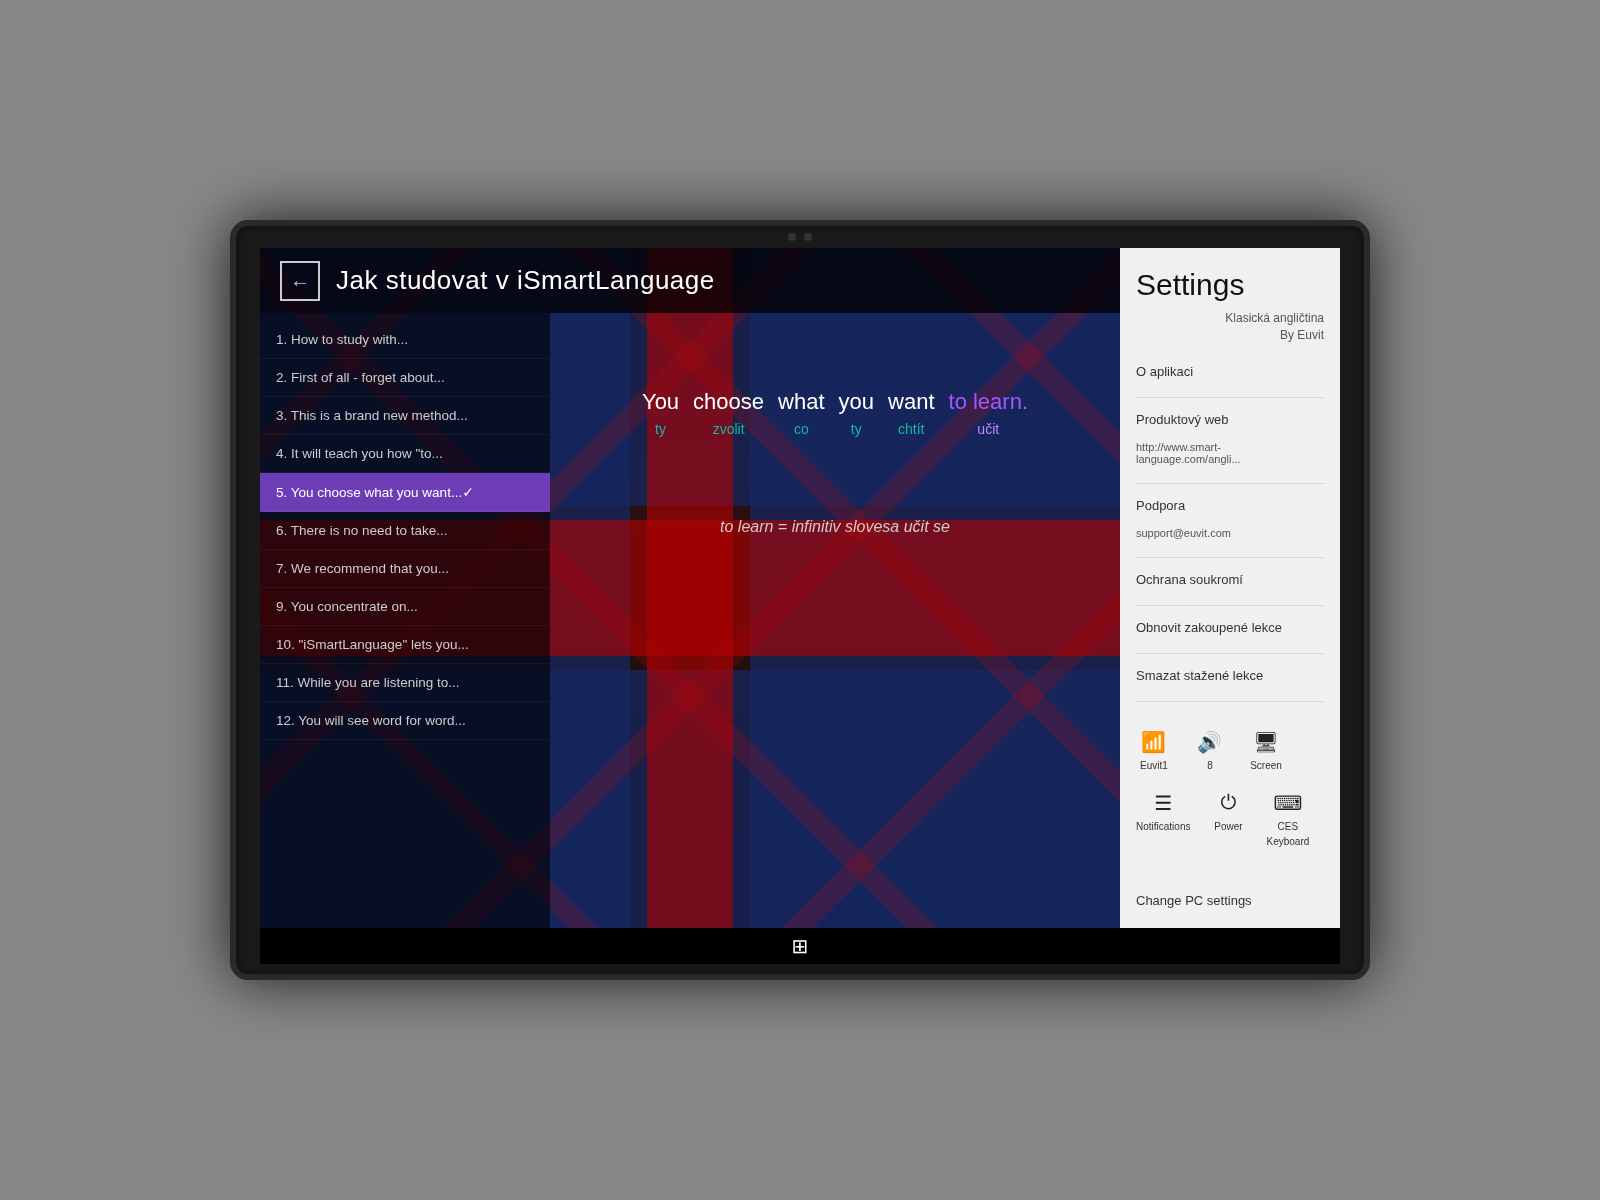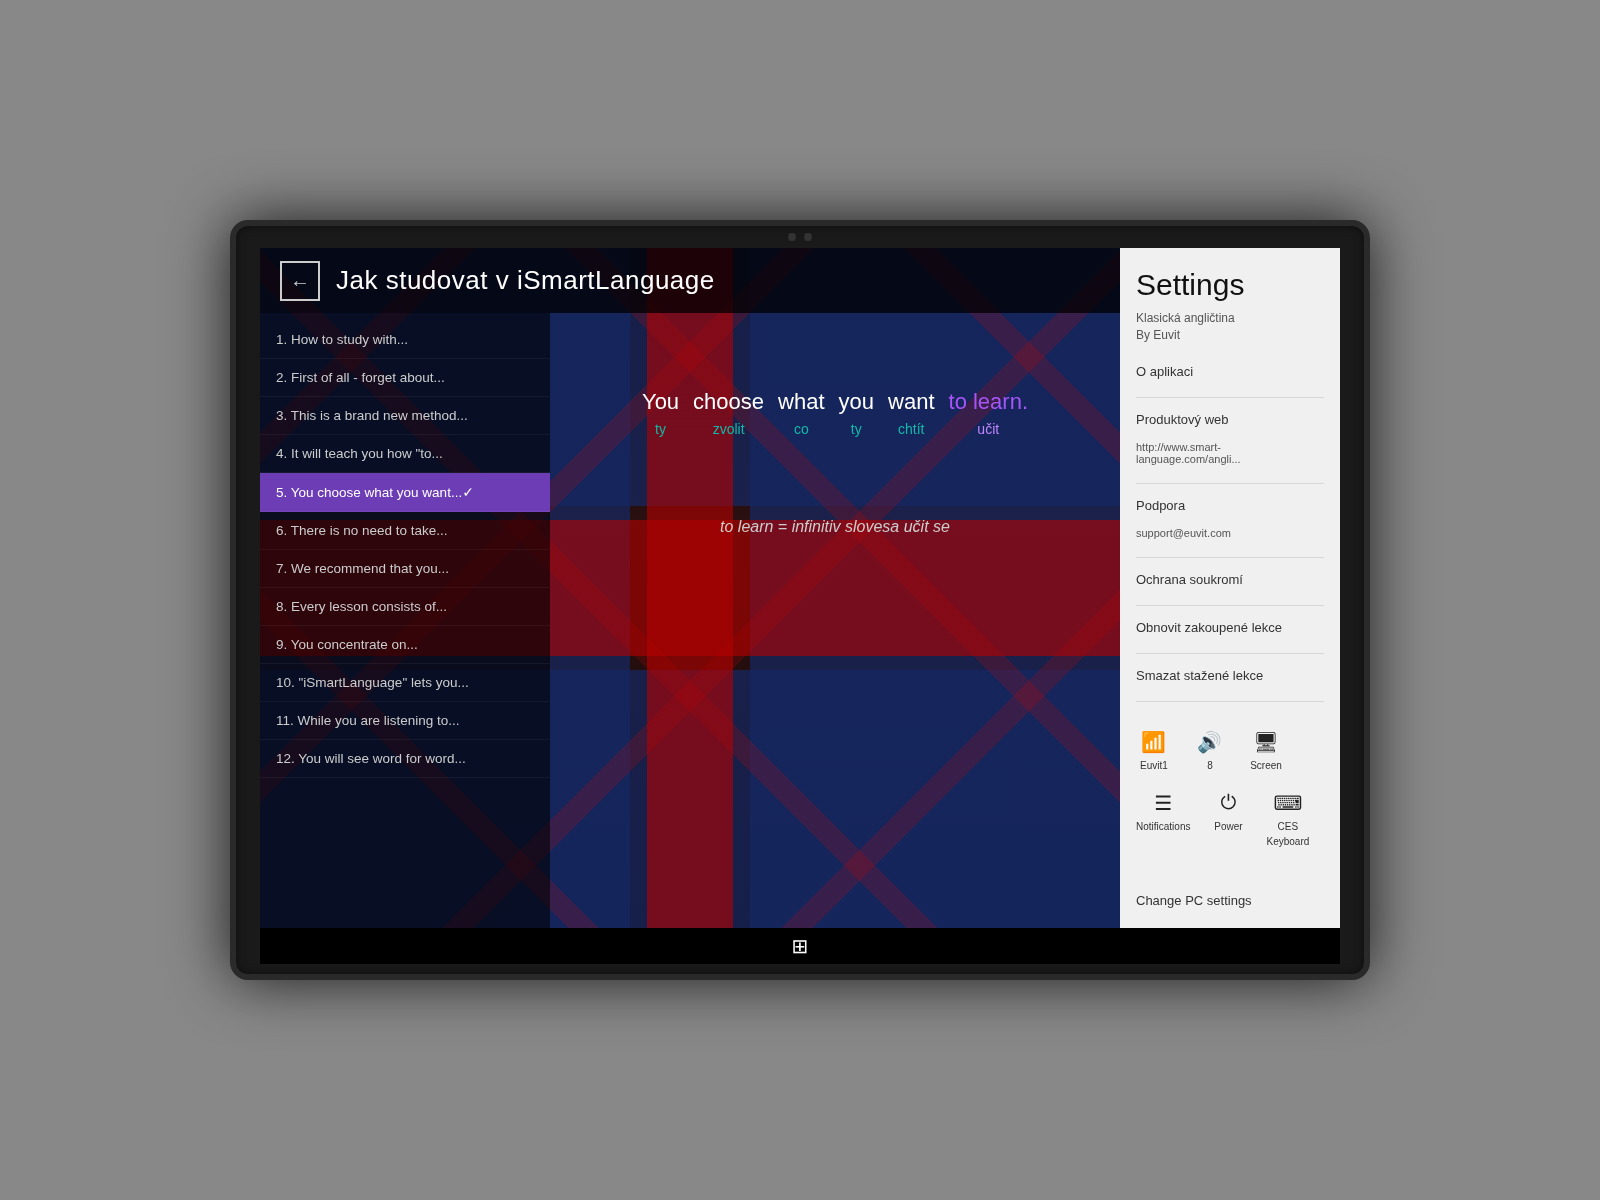--- a/index.html
+++ b/index.html
@@ -283,20 +283,21 @@
       font-weight: 300;
       color: #111;
       margin-bottom: 8px;
     }
 
     .settings-subtitle {
       font-size: 12px;
       color: #555;
       line-height: 1.4;
       margin-bottom: 20px;
+      text-align: right;
     }
 
     .settings-link {
       font-size: 13px;
       color: #333;
       margin-bottom: 14px;
       cursor: pointer;
     }
 
     .settings-link.url {
@@ -378,21 +379,20 @@
             <div class="lesson-item">1. How to study with...</div>
             <div class="lesson-item">2. First of all - forget about...</div>
             <div class="lesson-item">3. This is a brand new method...</div>
             <div class="lesson-item">4. It will teach you how "to...</div>
             <div class="lesson-item active">
               <span>5. You choose what you want...</span>
               <span class="check-mark">✓</span>
             </div>
             <div class="lesson-item">6. There is no need to take...</div>
             <div class="lesson-item">7. We recommend that you...</div>
-            <div class="lesson-item">8. Every lesson consists of...</div>
             <div class="lesson-item">9. You concentrate on...</div>
             <div class="lesson-item">10. "iSmartLanguage" lets you...</div>
             <div class="lesson-item">11. While you are listening to...</div>
             <div class="lesson-item">12. You will see word for word...</div>
           </div>
 
           <div class="word-area">
             <div class="word-column">
               <span class="word-en">You</span>
               <span class="word-cz">ty</span>

